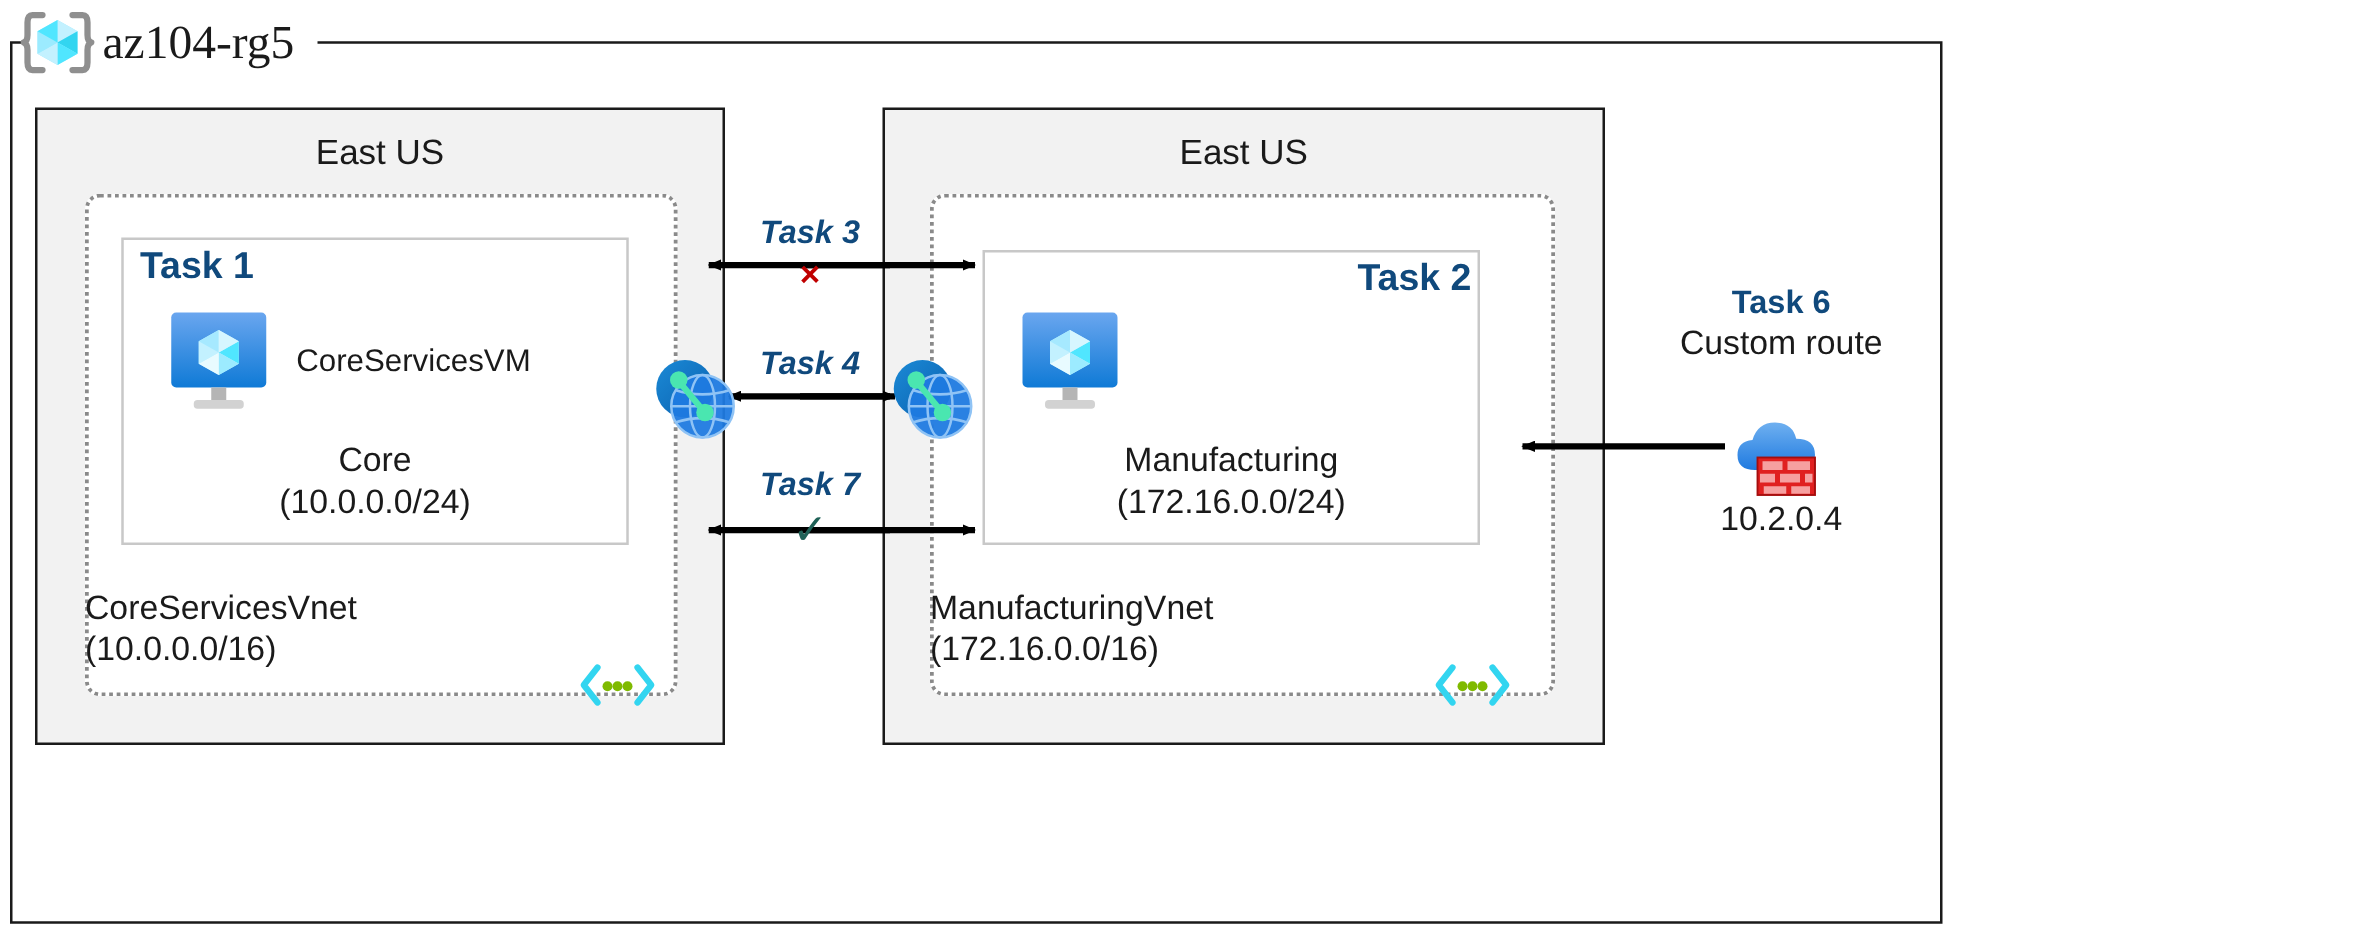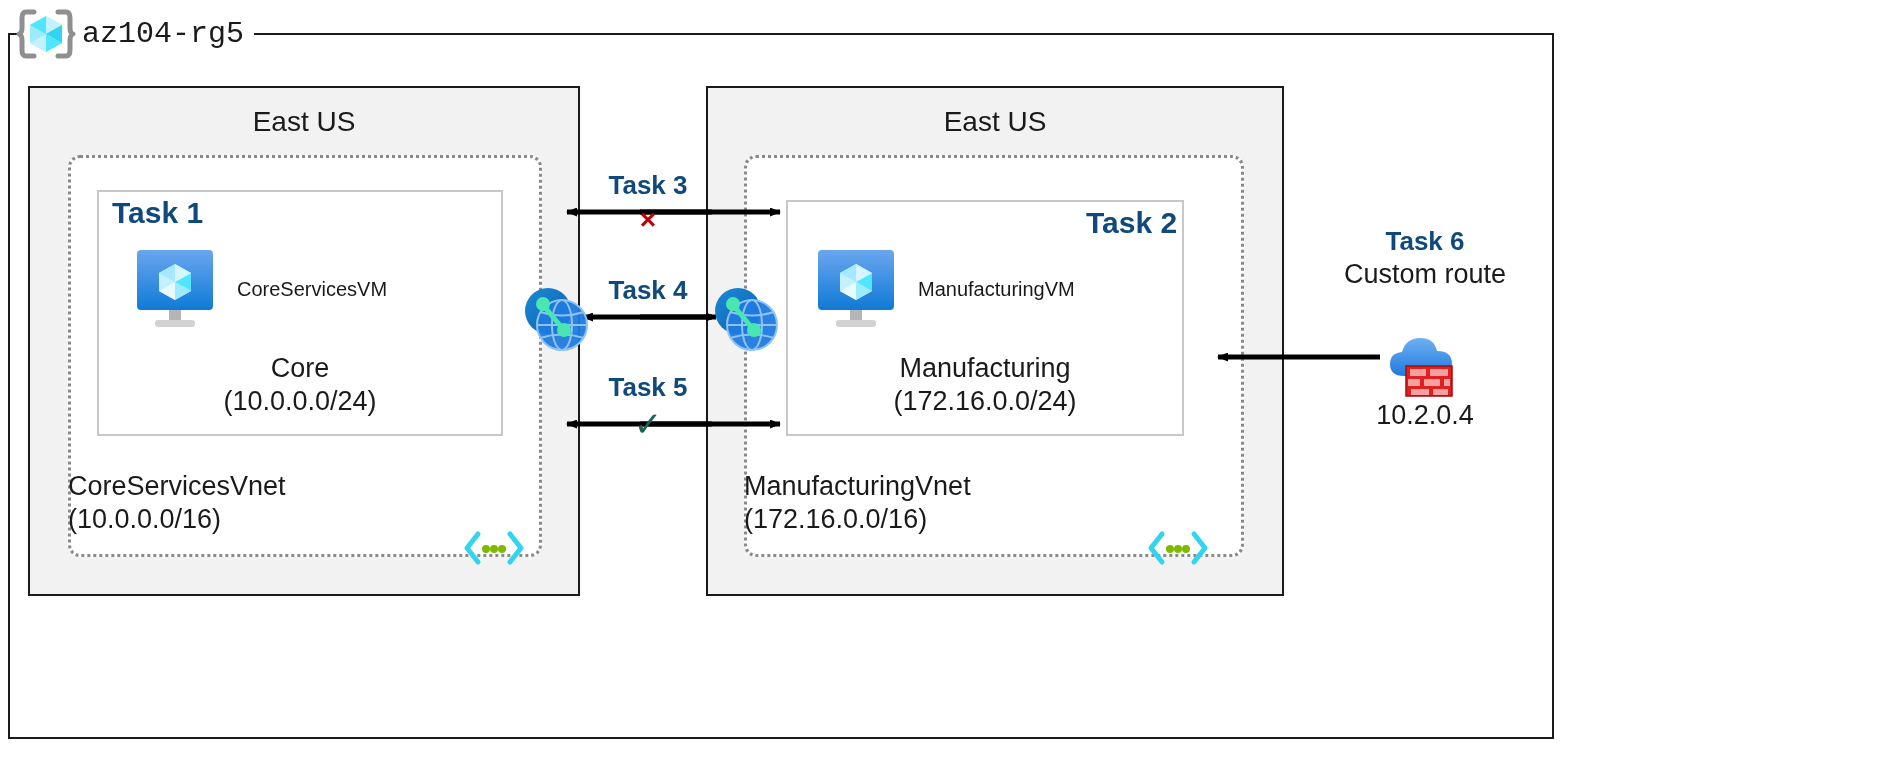--- a/index.html
+++ b/index.html
@@ -15,22 +15,22 @@
     border:2px solid #1a1a1a;box-sizing:border-box;background:#fff;
   }
   .rg-header-mask{
     position:absolute;left:22px;top:12px;width:232px;height:44px;background:#fff;
   }
   .rg-badge{
     position:absolute;left:18px;top:8px;display:flex;align-items:center;gap:8px;
   }
   .rg-icon{width:56px;height:52px;display:block;}
   .rg-title{
-    font-size:30px;color:#1a1a1a;line-height:1;white-space:nowrap;
-    font-family:Liberation Mono, monospace;
+    font-size:38px;color:#1a1a1a;line-height:1;white-space:nowrap;
+    font-family:Liberation Serif, serif;
   }
 
   
   .region{
     position:absolute;background:#f2f2f2;border:2px solid #1a1a1a;box-sizing:border-box;
   }
   .region-left{left:28px;top:86px;width:552px;height:510px;}
   .region-right{left:706px;top:86px;width:578px;height:510px;}
   .region-title{
     position:absolute;left:0;right:0;top:18px;text-align:center;
@@ -59,42 +59,42 @@
   .task-tag{
     position:absolute;font-size:30px;font-weight:bold;color:#10497c;white-space:nowrap;
   }
   .task-tag-left{left:112px;top:196px;}
   .task-tag-right{left:1086px;top:206px;}
 
   .vm-row{position:absolute;display:flex;align-items:center;gap:18px;}
   .vm-row-left{left:131px;top:250px;}
   .vm-row-right{left:812px;top:250px;}
   .vm-icon{width:88px;height:78px;display:block;}
-  .vm-label{font-size:20px;color:#1a1a1a;white-space:nowrap;}
+  .vm-label{font-size:25px;color:#1a1a1a;white-space:nowrap;}
 
   .subnet-info{
     position:absolute;text-align:center;font-size:27px;color:#1a1a1a;line-height:1.22;
   }
   .subnet-info-left{left:97px;top:352px;width:406px;}
   .subnet-info-right{left:786px;top:352px;width:398px;}
 
   
   .subnet-corner-icon{position:absolute;width:60px;height:40px;}
   .sci-left{left:464px;top:528px;}
   .sci-right{left:1148px;top:528px;}
 
   
   .peer-icon{position:absolute;width:74px;height:74px;}
   .peer-left{left:518px;top:281px;}
   .peer-right{left:708px;top:281px;}
 
   
   .center-task{
     position:absolute;text-align:center;width:200px;
-    font-size:26px;font-weight:bold;color:#10497c;
+    font-size:26px;font-weight:bold;color:#10497c;font-style:italic;
   }
   .ct3{left:548px;top:170px;}
   .ct4{left:548px;top:275px;}
   .ct5{left:548px;top:372px;}
 
   .mark{
     position:absolute;width:200px;text-align:center;font-size:28px;font-weight:bold;
   }
   .mark-x{left:548px;top:204px;color:#c00000;}
   .mark-check{left:548px;top:404px;color:#1f6157;font-weight:normal;font-size:34px;}
@@ -202,21 +202,20 @@
       <polygon points="44,14 60,23 60,41 44,50 28,41 28,23" fill="#c3f1ff"></polygon>
       <polygon points="44,32 60,23 60,41" fill="#50e6ff"></polygon>
       <polygon points="44,32 60,41 44,50" fill="#9cebff"></polygon>
       <polygon points="44,32 44,50 28,41" fill="#e8fbff"></polygon>
       <polygon points="44,32 28,41 28,23" fill="#c3f1ff"></polygon>
       <polygon points="44,14 28,23 44,32" fill="#a6e9ff"></polygon>
       <polygon points="44,14 60,23 44,32" fill="#d6f6ff"></polygon>
       <rect x="38" y="60" width="12" height="10" fill="#b5b5b5"></rect>
       <rect x="24" y="70" width="40" height="7" rx="3" fill="#d2d2d2"></rect>
     </svg>
-    <span class="vm-label">ManufacturingVM</span>
   </div>
 
   <div class="subnet-info subnet-info-right">
     <div>Manufacturing</div>
     <div>(172.16.0.0/24)</div>
   </div>
 
   <div class="vnet-name vnet-name-right" style="left:744px;width:500px;">
     <div>ManufacturingVnet</div>
     <div>(172.16.0.0/16)</div>
@@ -297,21 +296,21 @@
     <line x1="25" y1="24" x2="45" y2="48" stroke="#4ae6b0" stroke-width="5" stroke-linecap="round"></line>
     <circle cx="25" cy="23" r="7" fill="#4ae6b0"></circle>
     <circle cx="46" cy="49" r="7" fill="#4ae6b0"></circle>
   </svg>
 
   <div class="center-task ct3">Task 3</div>
   <div class="mark mark-x">×</div>
 
   <div class="center-task ct4">Task 4</div>
 
-  <div class="center-task ct5">Task 5</div>
+  <div class="center-task ct5">Task 7</div>
   <div class="mark mark-check">✓</div>
 
   <div class="task6-block">
     <div class="task6-title">Task 6</div>
     <div class="task6-sub">Custom route</div>
   </div>
 
   <svg class="fw-icon" viewBox="0 0 86 70">
     <defs>
       <linearGradient id="fwc" x1="0" y1="0" x2="0" y2="1">

